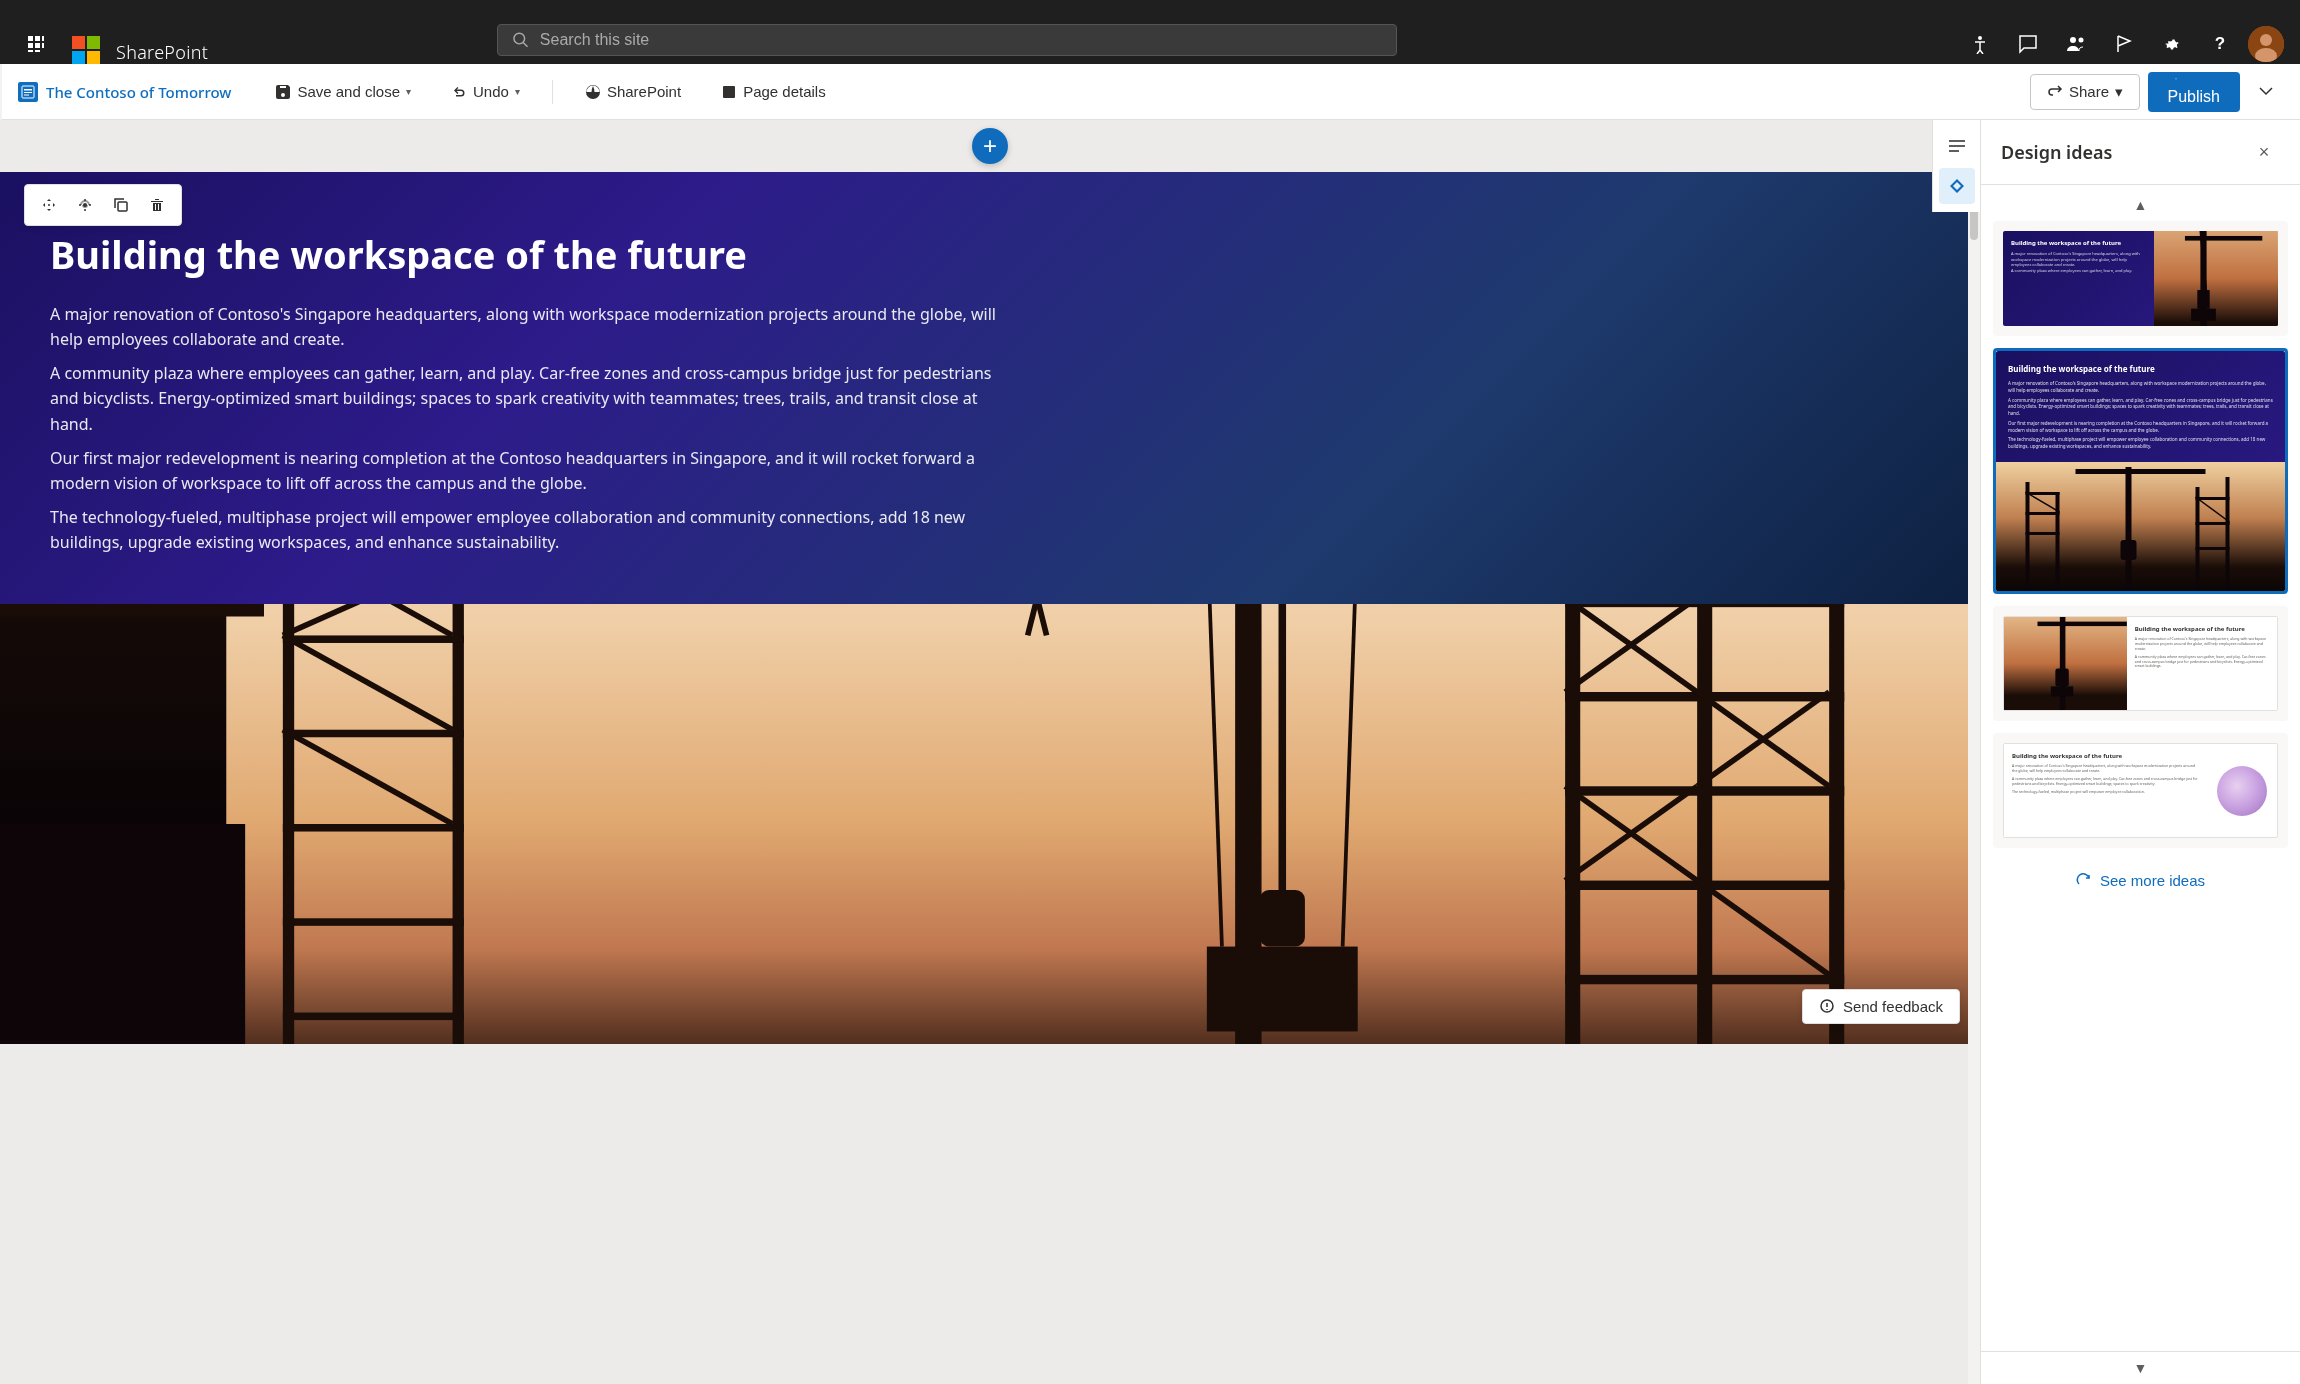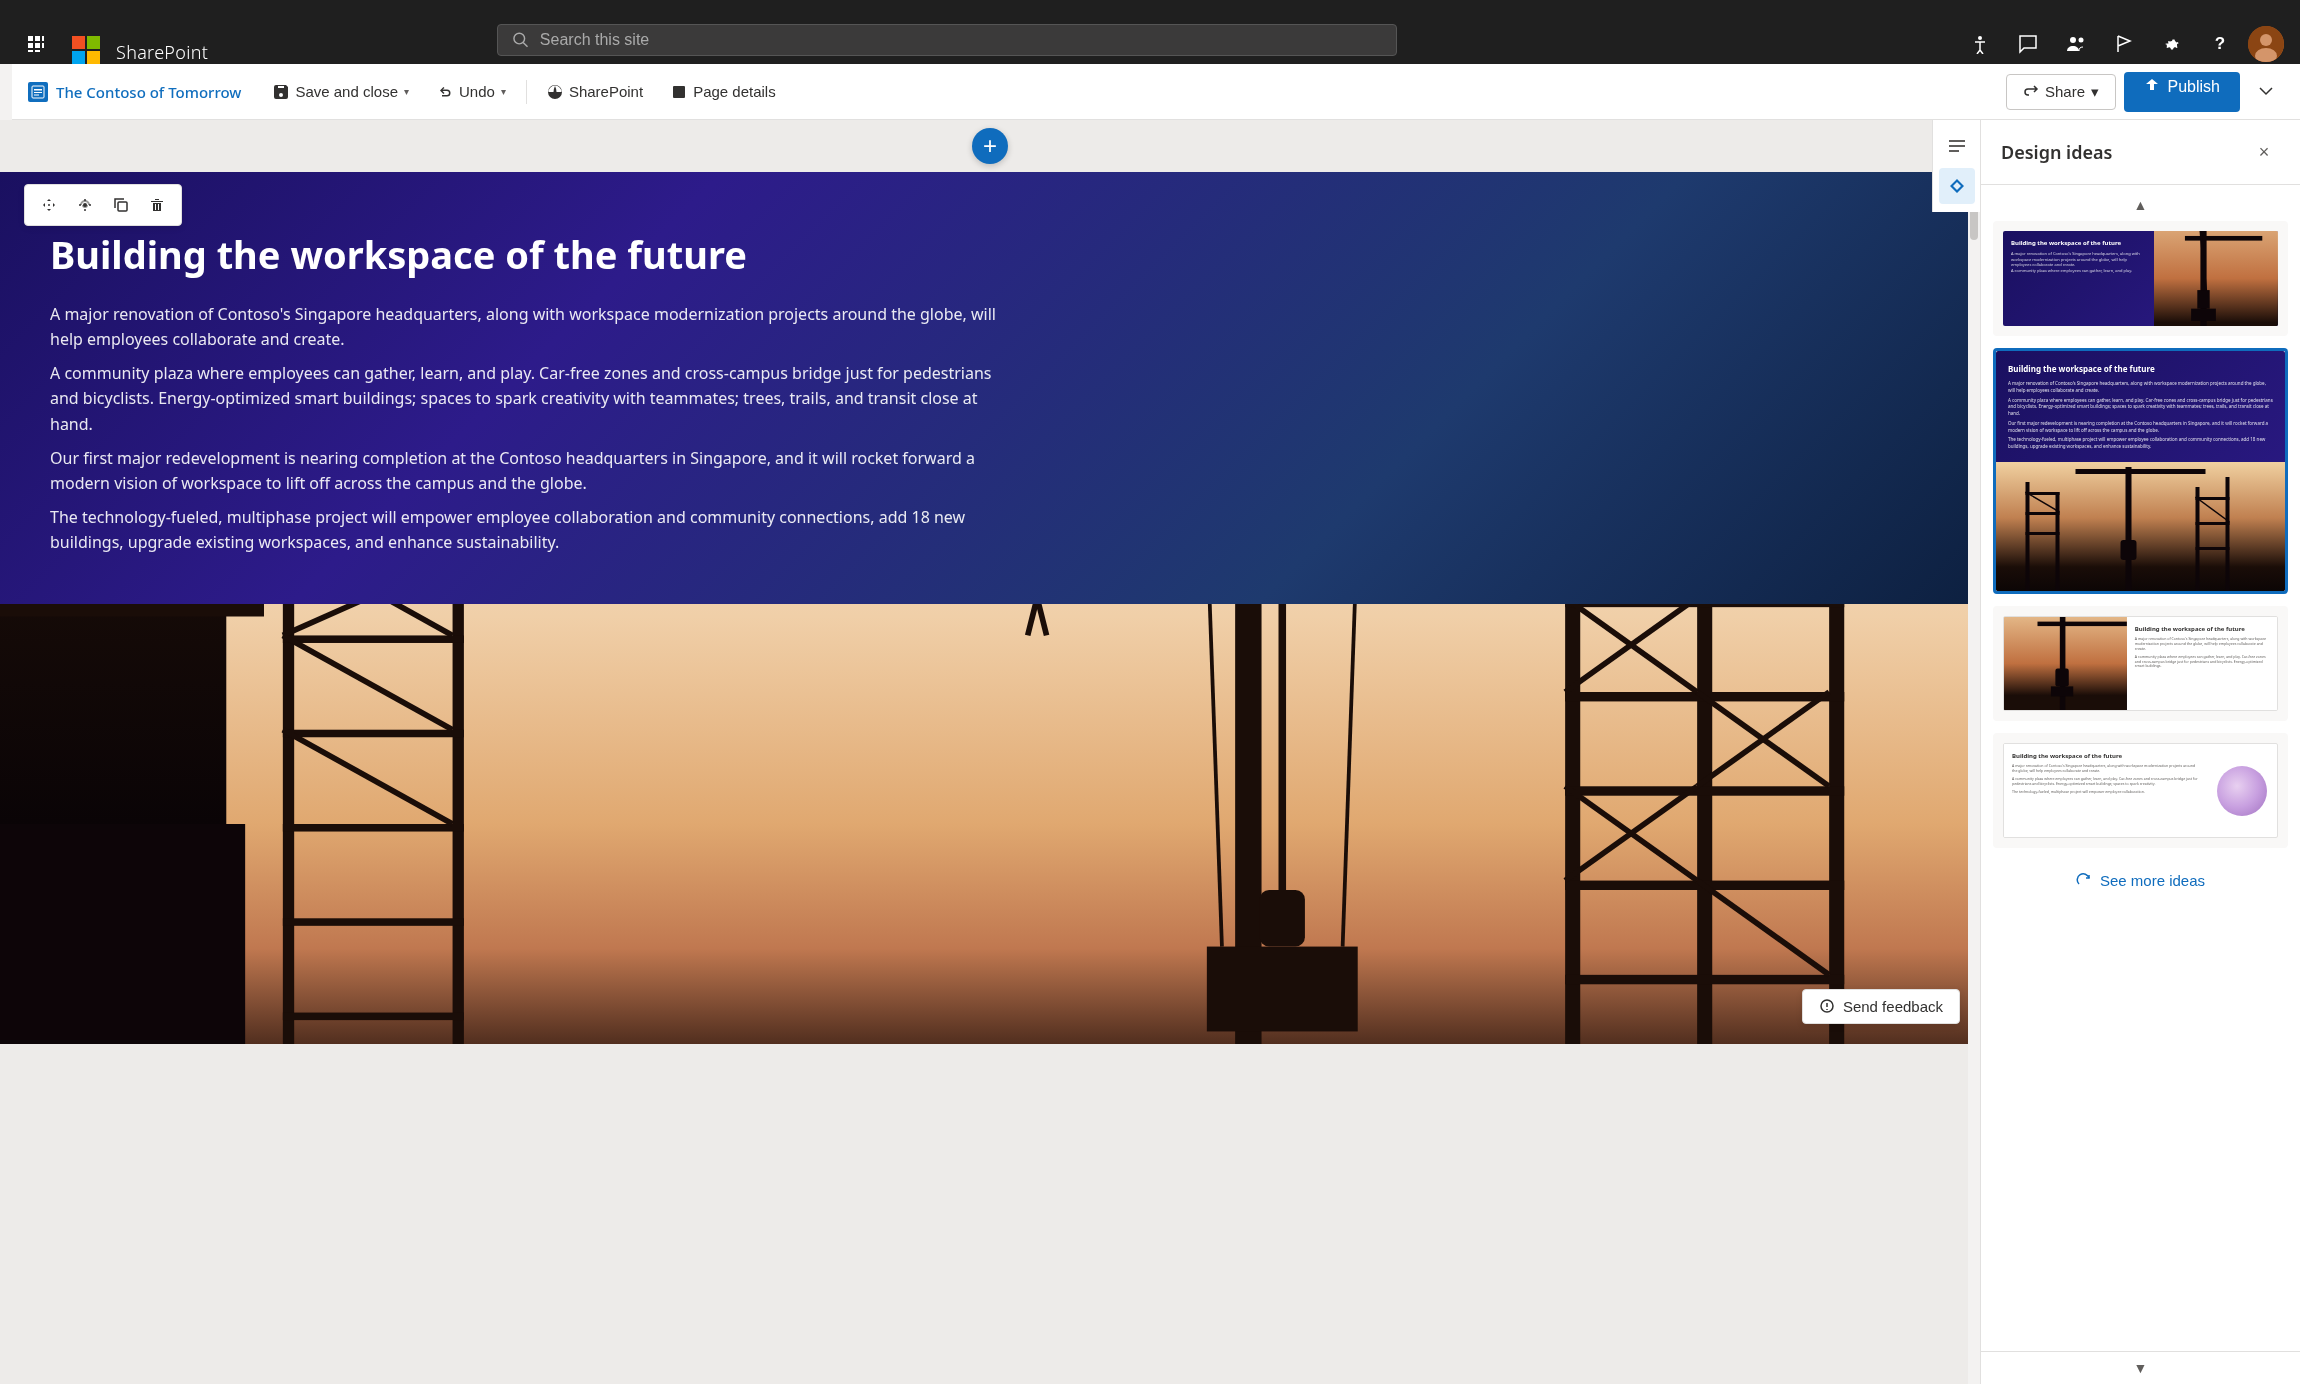--- a/index.html
+++ b/index.html
@@ -95,23 +95,23 @@
 
     
     .toolbar {
       display: flex;
       align-items: center;
       background: white;
       height: 56px;
       padding: 0 16px;
       border-bottom: 1px solid #e1e0df;
       position: fixed;
-      top: 64px; left: 12px; right: 0;
+      top: 64px; left: 2px; right: 0;
       z-index: 99;
-      gap: 4px;
+      gap: 16px;
     }
     .toolbar-brand {
       display: flex;
       align-items: center;
       gap: 8px;
       color: #106ebe;
       font-size: 15px;
       font-weight: 500;
       margin-right: 16px;
     }
@@ -173,20 +173,21 @@
       gap: 8px;
       padding: 6px 20px;
       border: none;
       background: #0f6cbd;
       cursor: pointer;
       font-size: 16px;
       color: white;
       border-radius: 4px;
       height: 40px;
       font-weight: 500;
+      flex-direction: column;
     }
     .collapse-btn {
       width: 36px;
       height: 36px;
       display: flex;
       align-items: center;
       justify-content: center;
       border: none;
       background: none;
       cursor: pointer;

